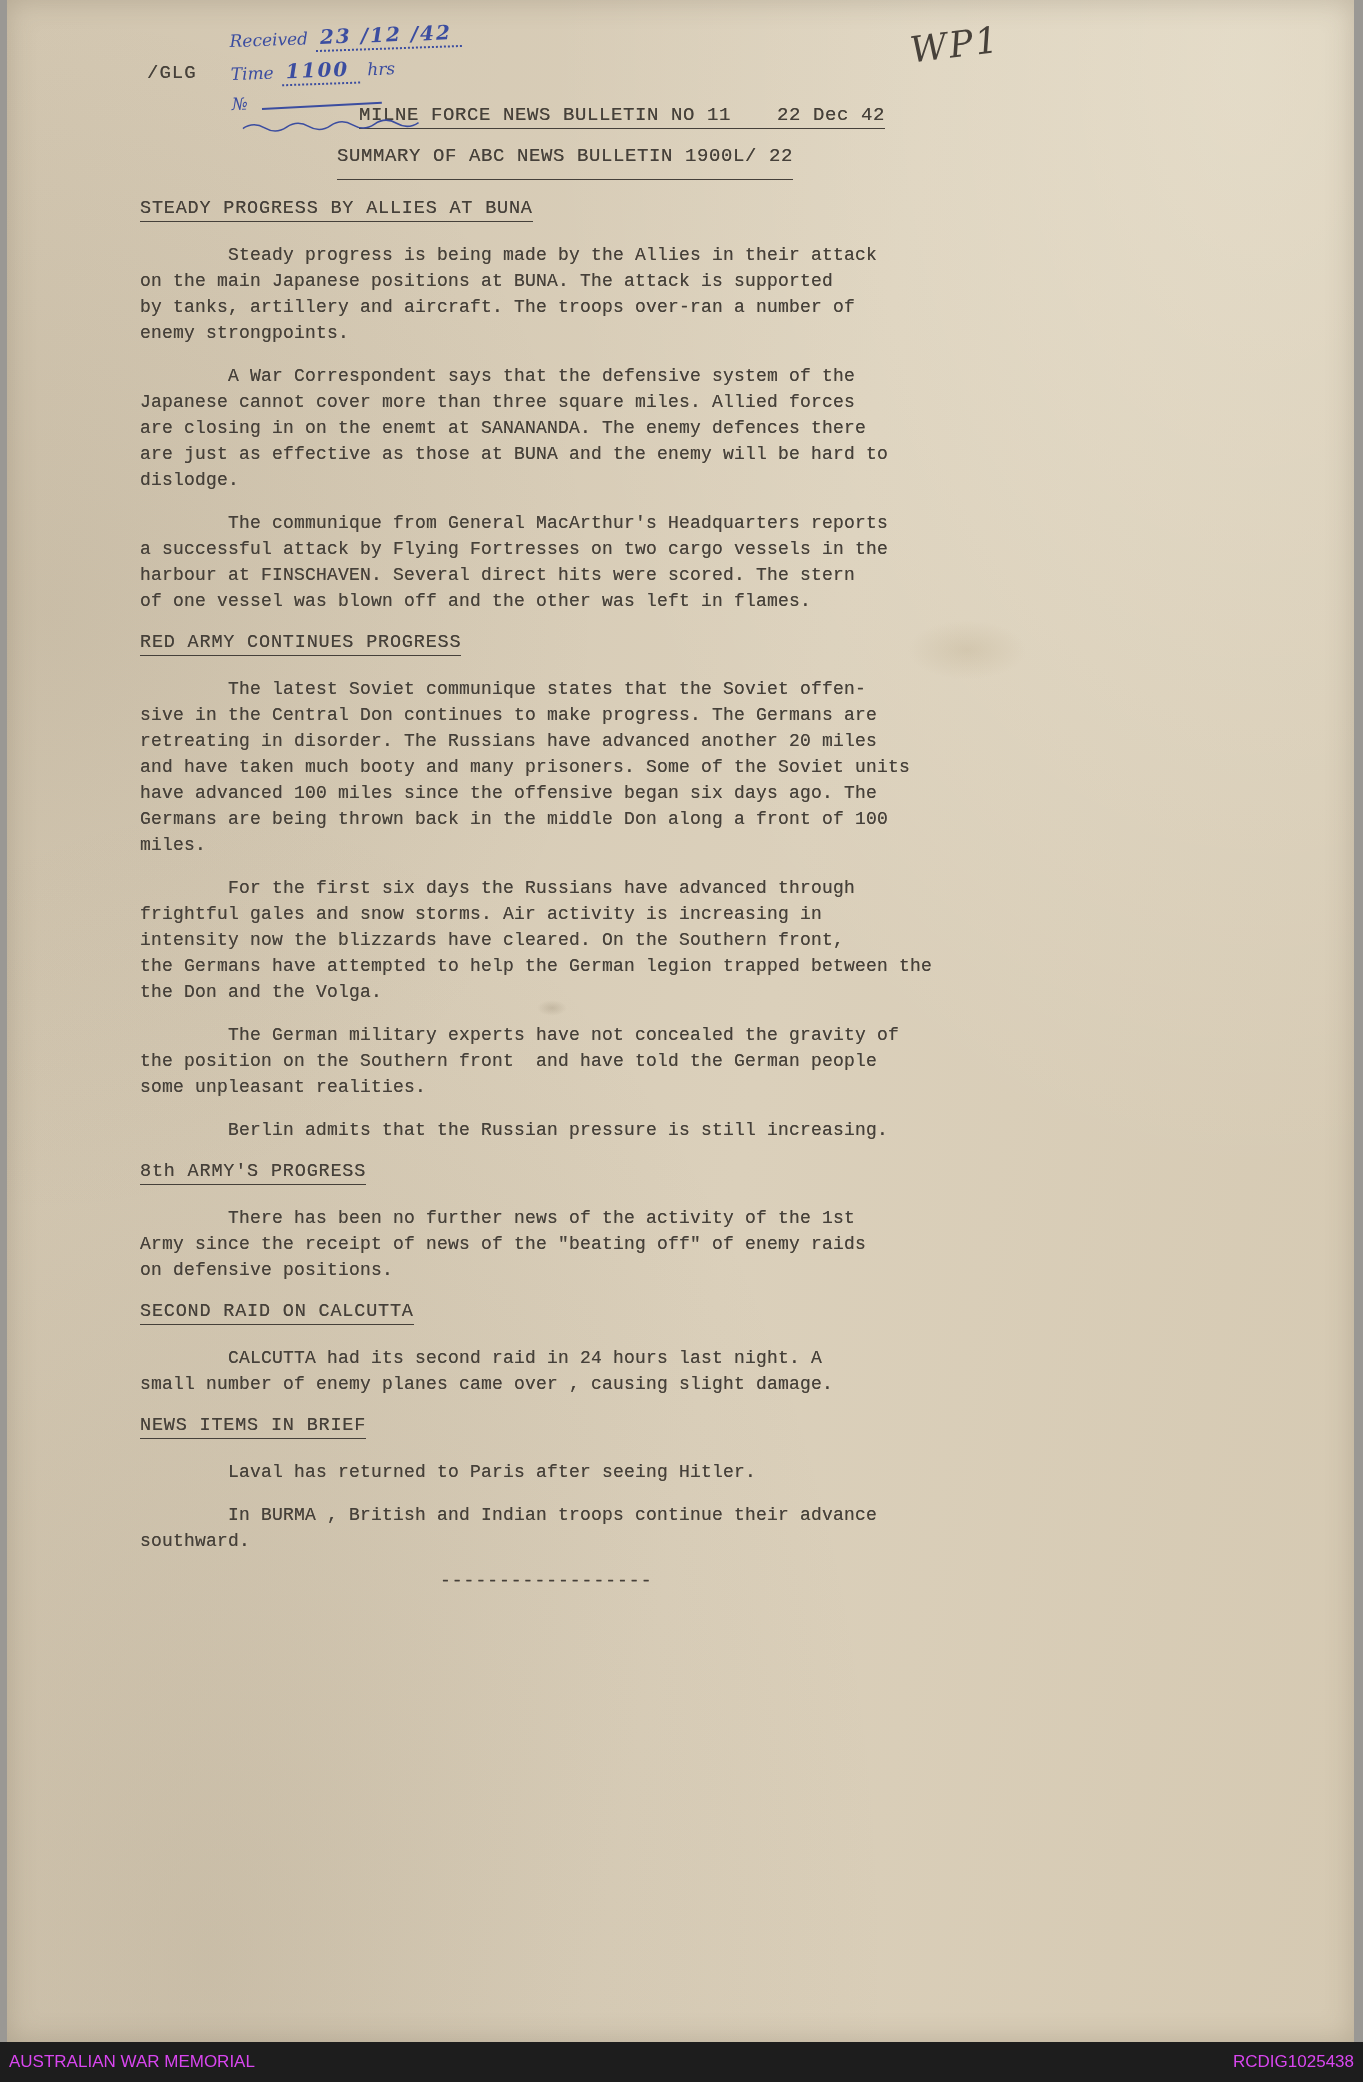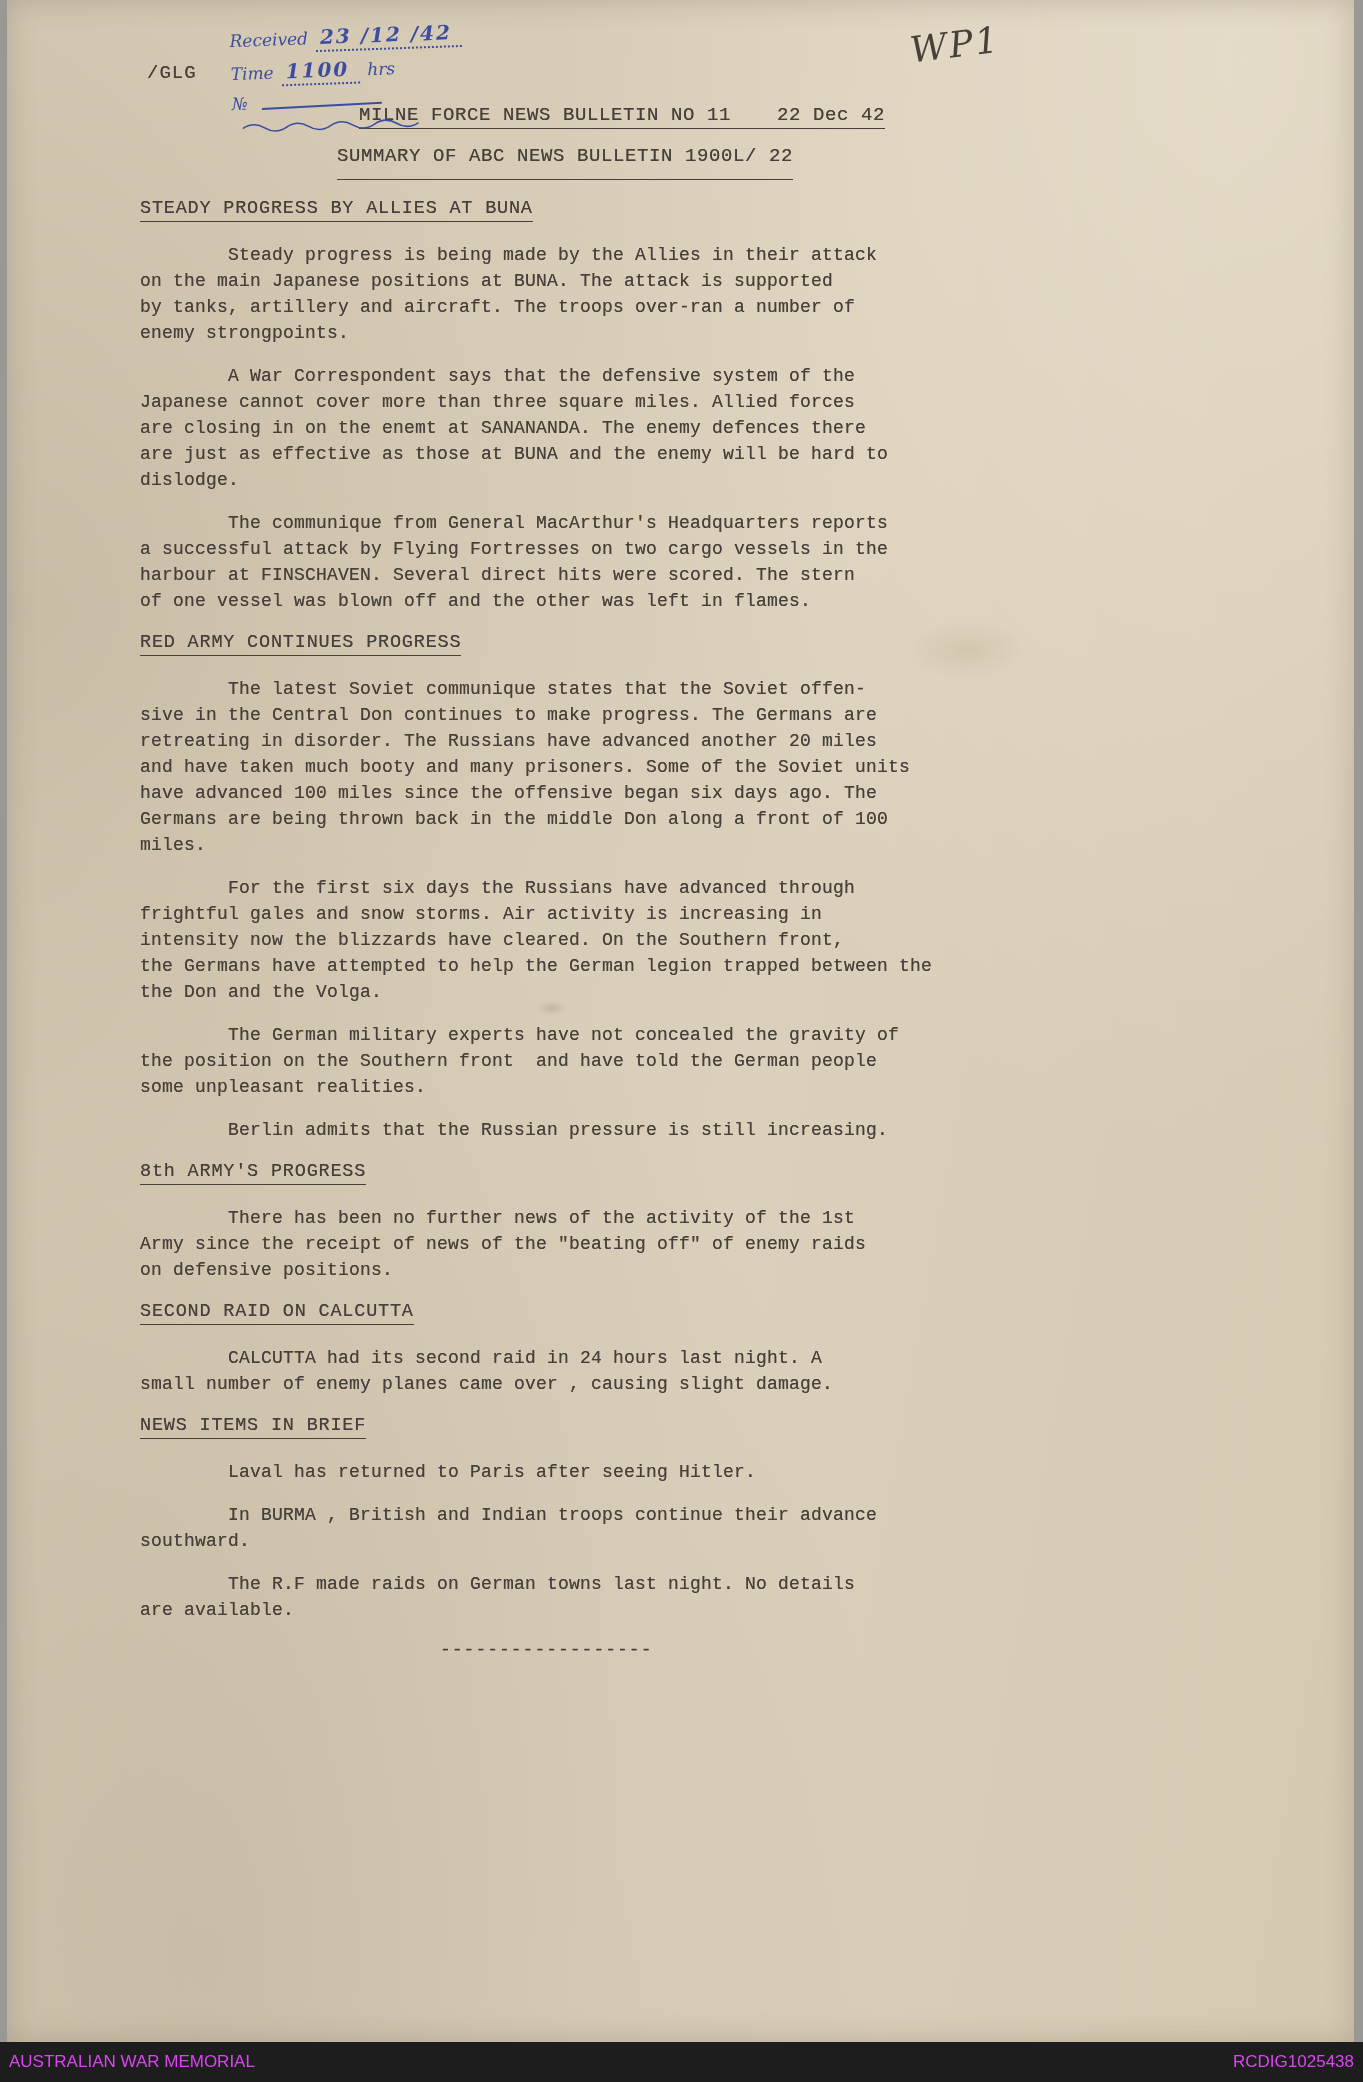--- a/index.html
+++ b/index.html
@@ -231,22 +231,20 @@
         <h2 class="sec-heading"><span>SECOND RAID ON CALCUTTA</span></h2>
         <p class="para">        CALCUTTA had its second raid in 24 hours last night. A
 small number of enemy planes came over , causing slight damage.</p>
       </section>
 
       <section>
         <h2 class="sec-heading centered"><span>NEWS ITEMS IN BRIEF</span></h2>
         <p class="para">        Laval has returned to Paris after seeing Hitler.</p>
         <p class="para">        In BURMA , British and Indian troops continue their advance
 southward.</p>
-        <p class="para">        The R.F made raids on German towns last night. No details
-are available.</p>
       </section>
 
       <div class="separator">------------------</div>
 
     </main>
   </div>
 
   <div class="footer">
     <span>AUSTRALIAN WAR MEMORIAL</span>
     <span>RCDIG1025438</span>

